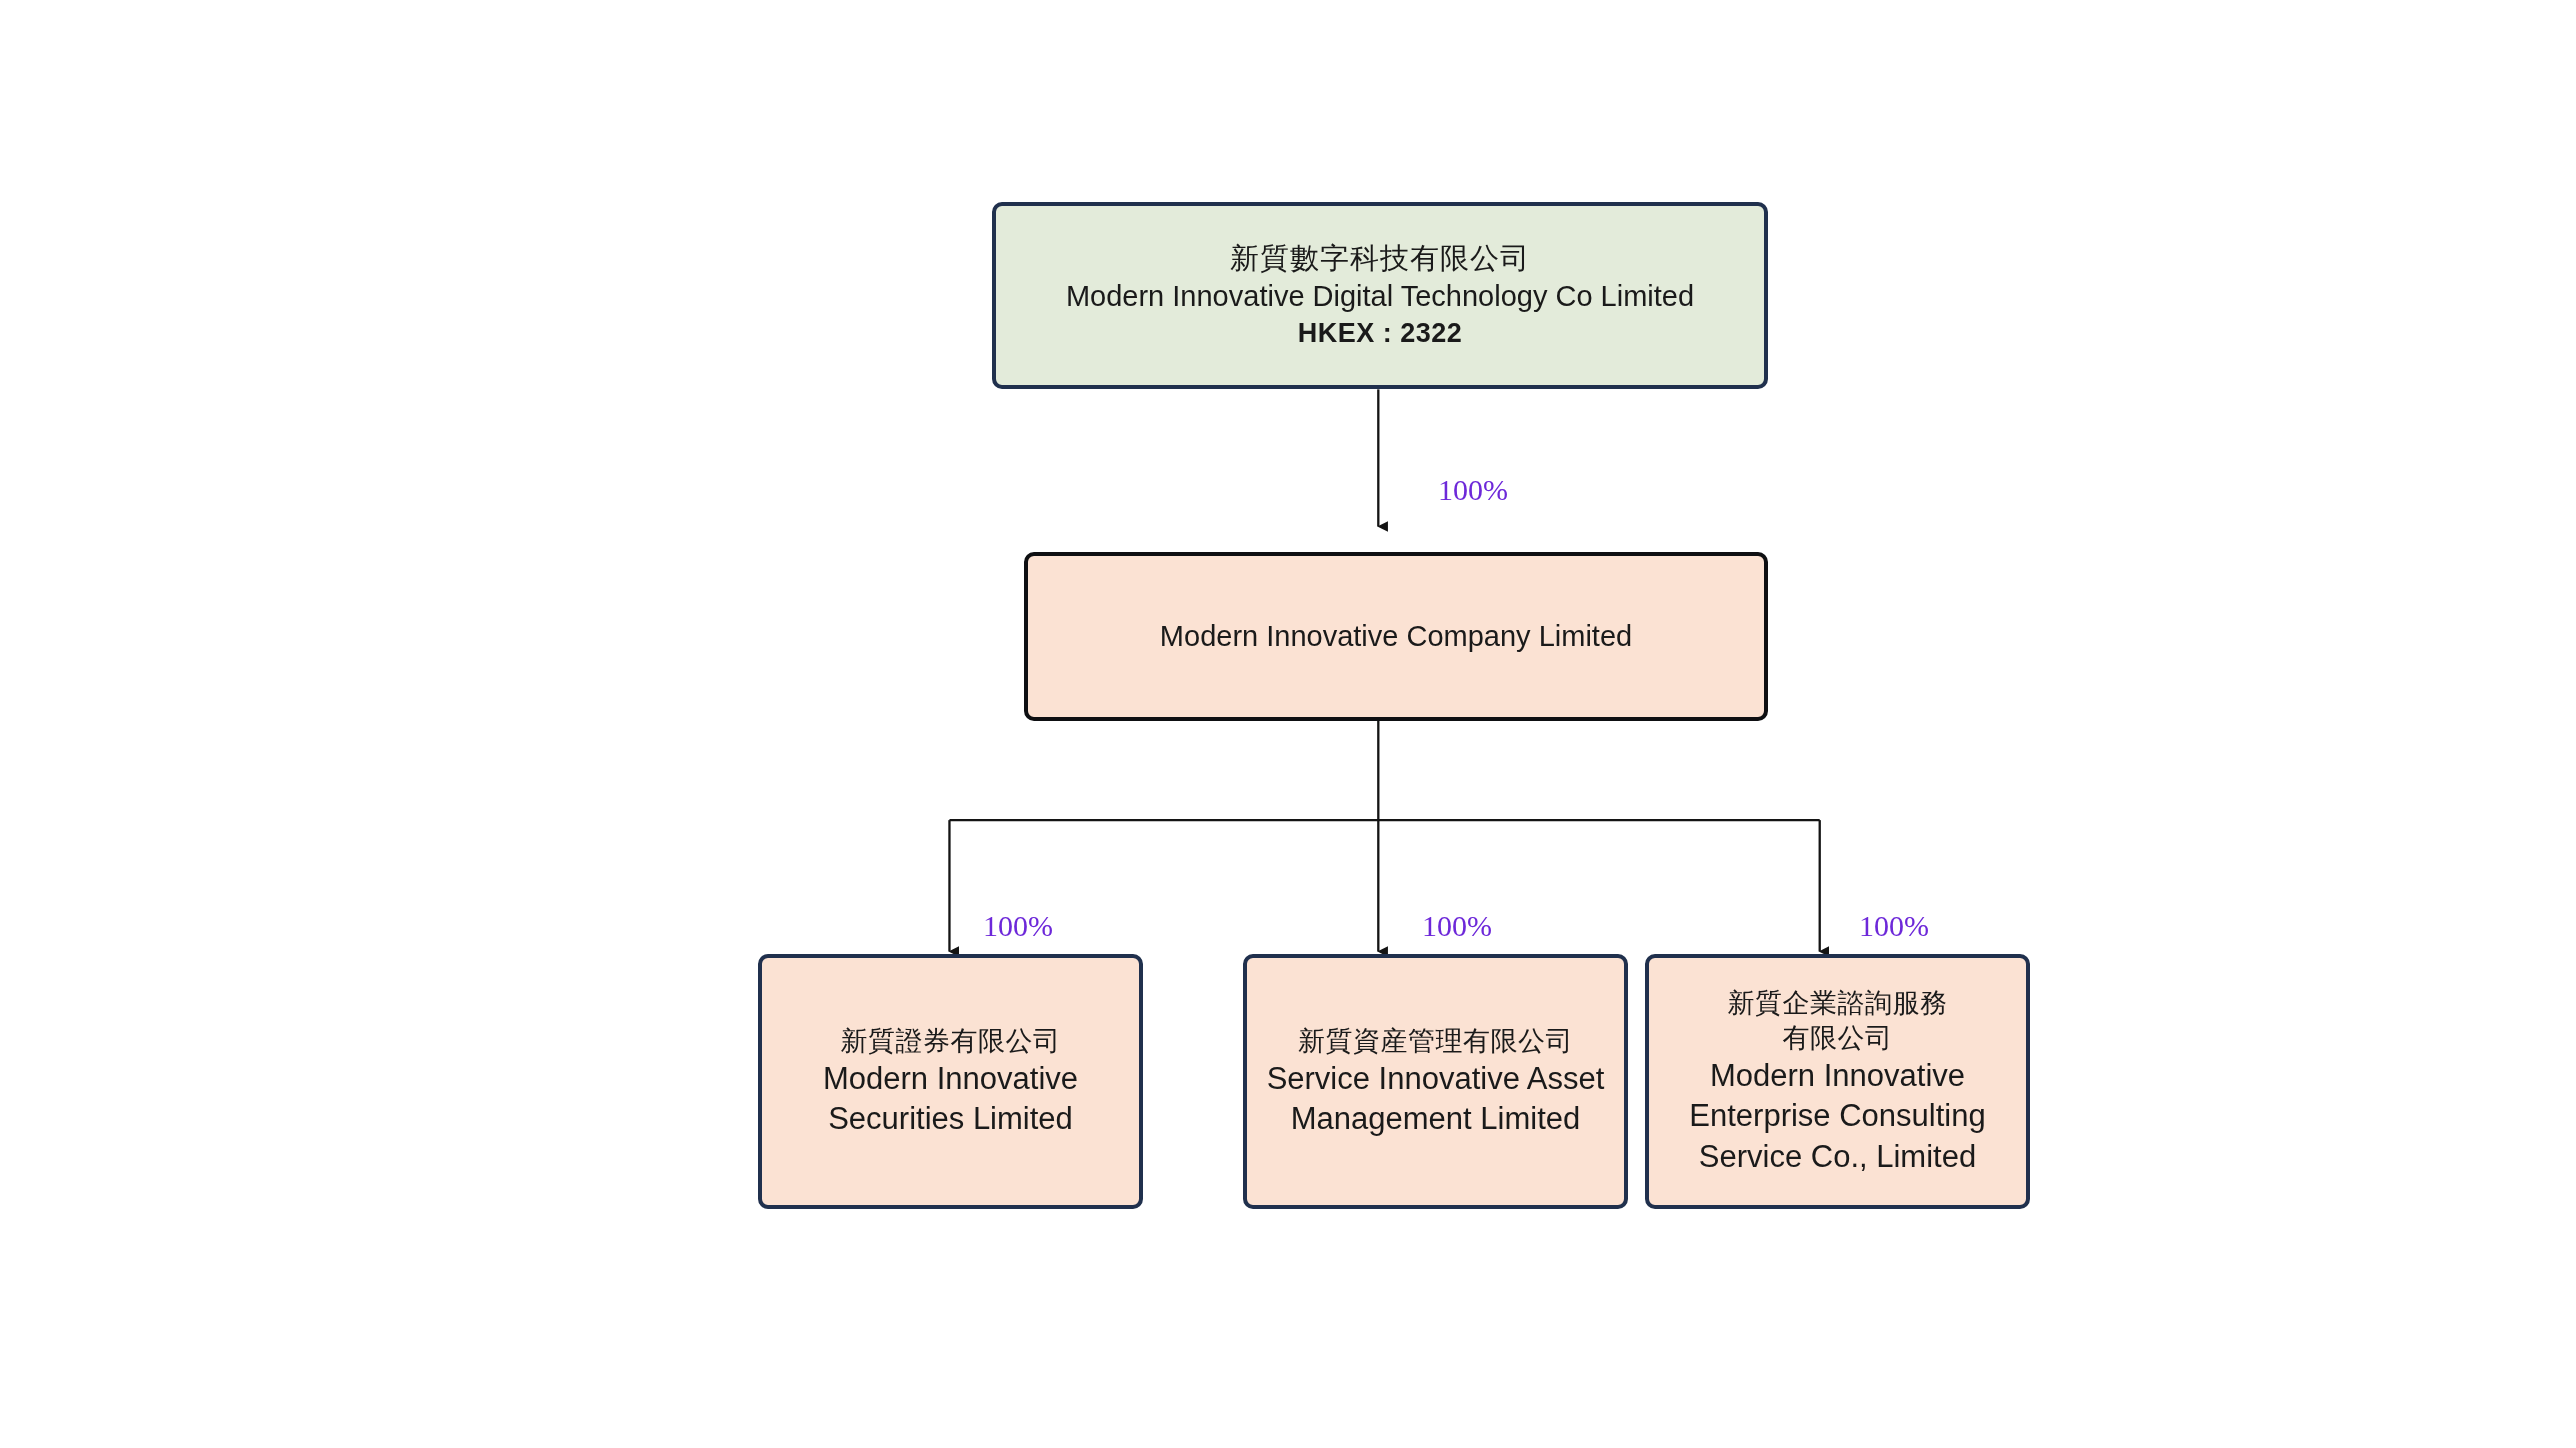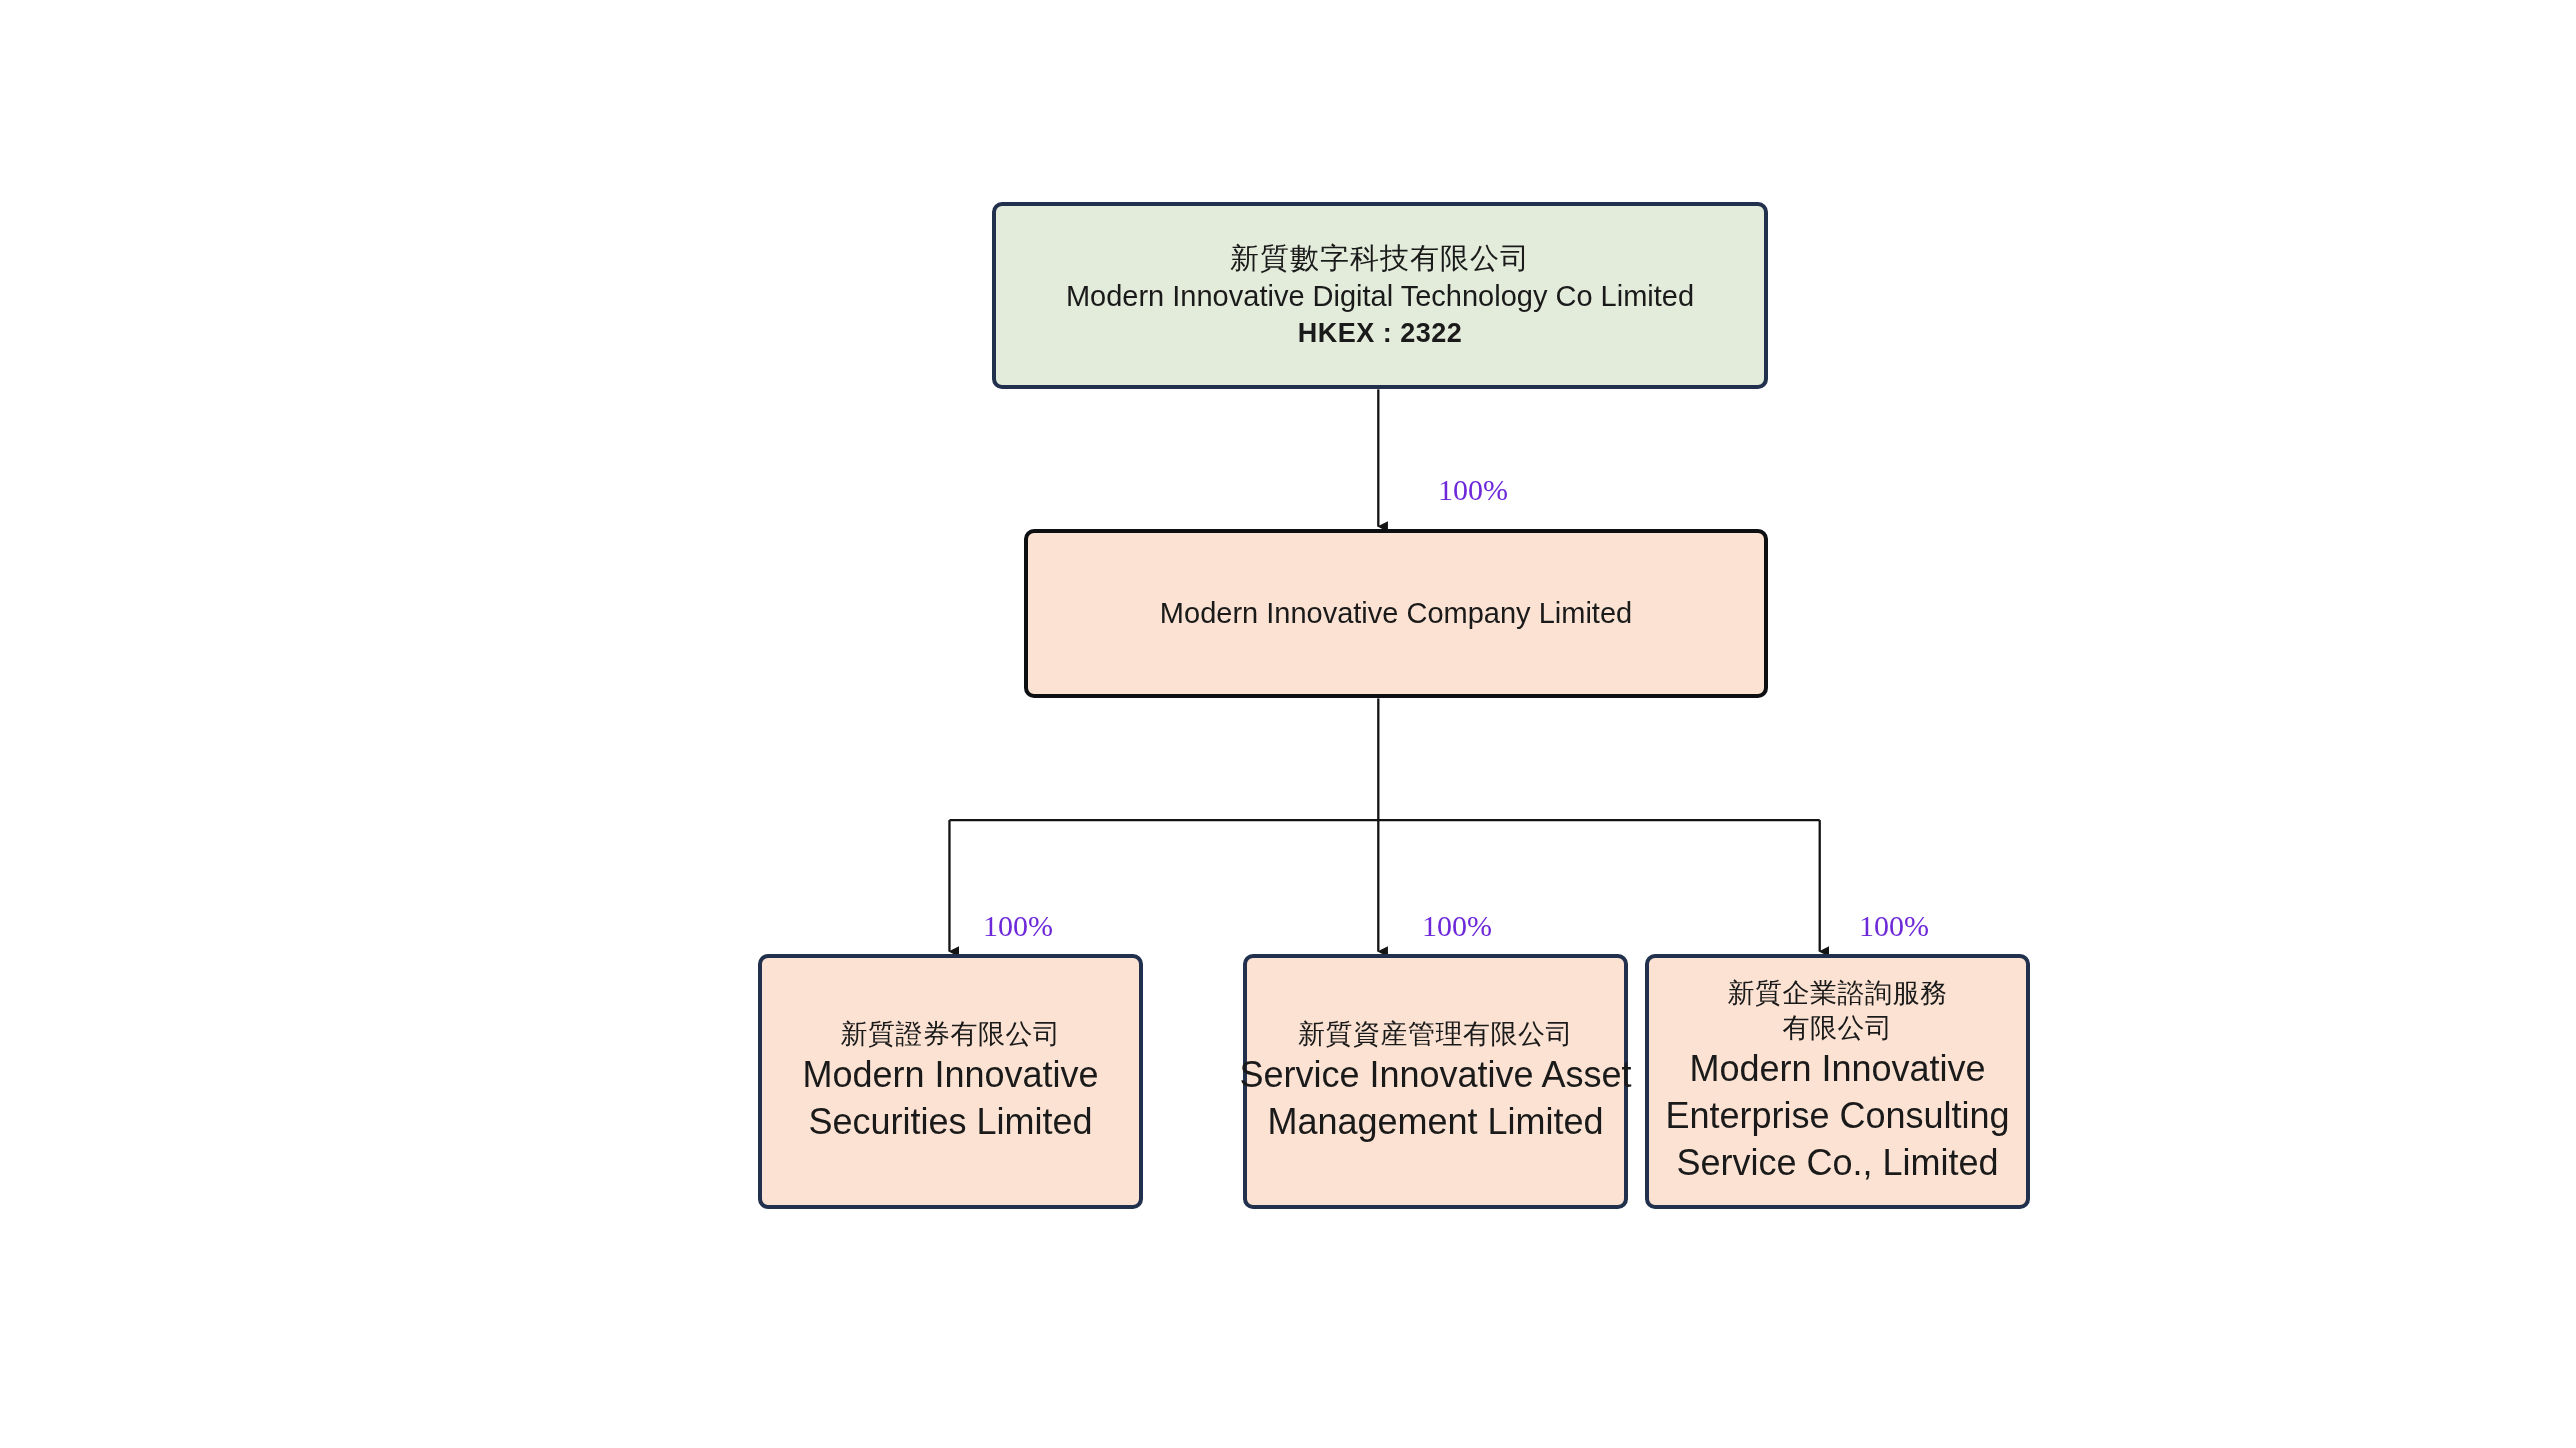--- a/index.html
+++ b/index.html
@@ -64,41 +64,41 @@
     background: #e3ebda;
     border: 4.8px solid #20304d;
   }
   #node-root .line-cn   { font-size: 29px; letter-spacing: 1px; }
   #node-root .line-en   { font-size: 29px; }
   #node-root .line-code { font-size: 27px; font-weight: bold; letter-spacing: 0.5px; }
 
   
   #node-mid {
     left: 1024px;
-    top: 529px;
+    top: 552px;
     width: 744px;
     height: 169px;
     background: #fbe2d3;
     border: 4.8px solid #0e0f12;
   }
   #node-mid .line-en { font-size: 29px; }
 
   
   .node-leaf {
     top: 954px;
     width: 385px;
     height: 255px;
     background: #fbe2d3;
     border: 4.8px solid #20304d;
   }
   #node-leaf-1 { left: 758px; }
   #node-leaf-2 { left: 1201px; margin-left: 42px; }
   #node-leaf-3 { left: 1645px; }
   .node-leaf .line-cn { font-size: 27px; letter-spacing: 0.5px; }
-  .node-leaf .line-en { font-size: 36px; }
+  .node-leaf .line-en { font-size: 31px; }
 
   
   .pct-label {
     position: absolute;
     font-family: "Liberation Serif", serif;
     font-size: 30px;
     color: #6d28d9;
     white-space: nowrap;
     z-index: 3;
   }

